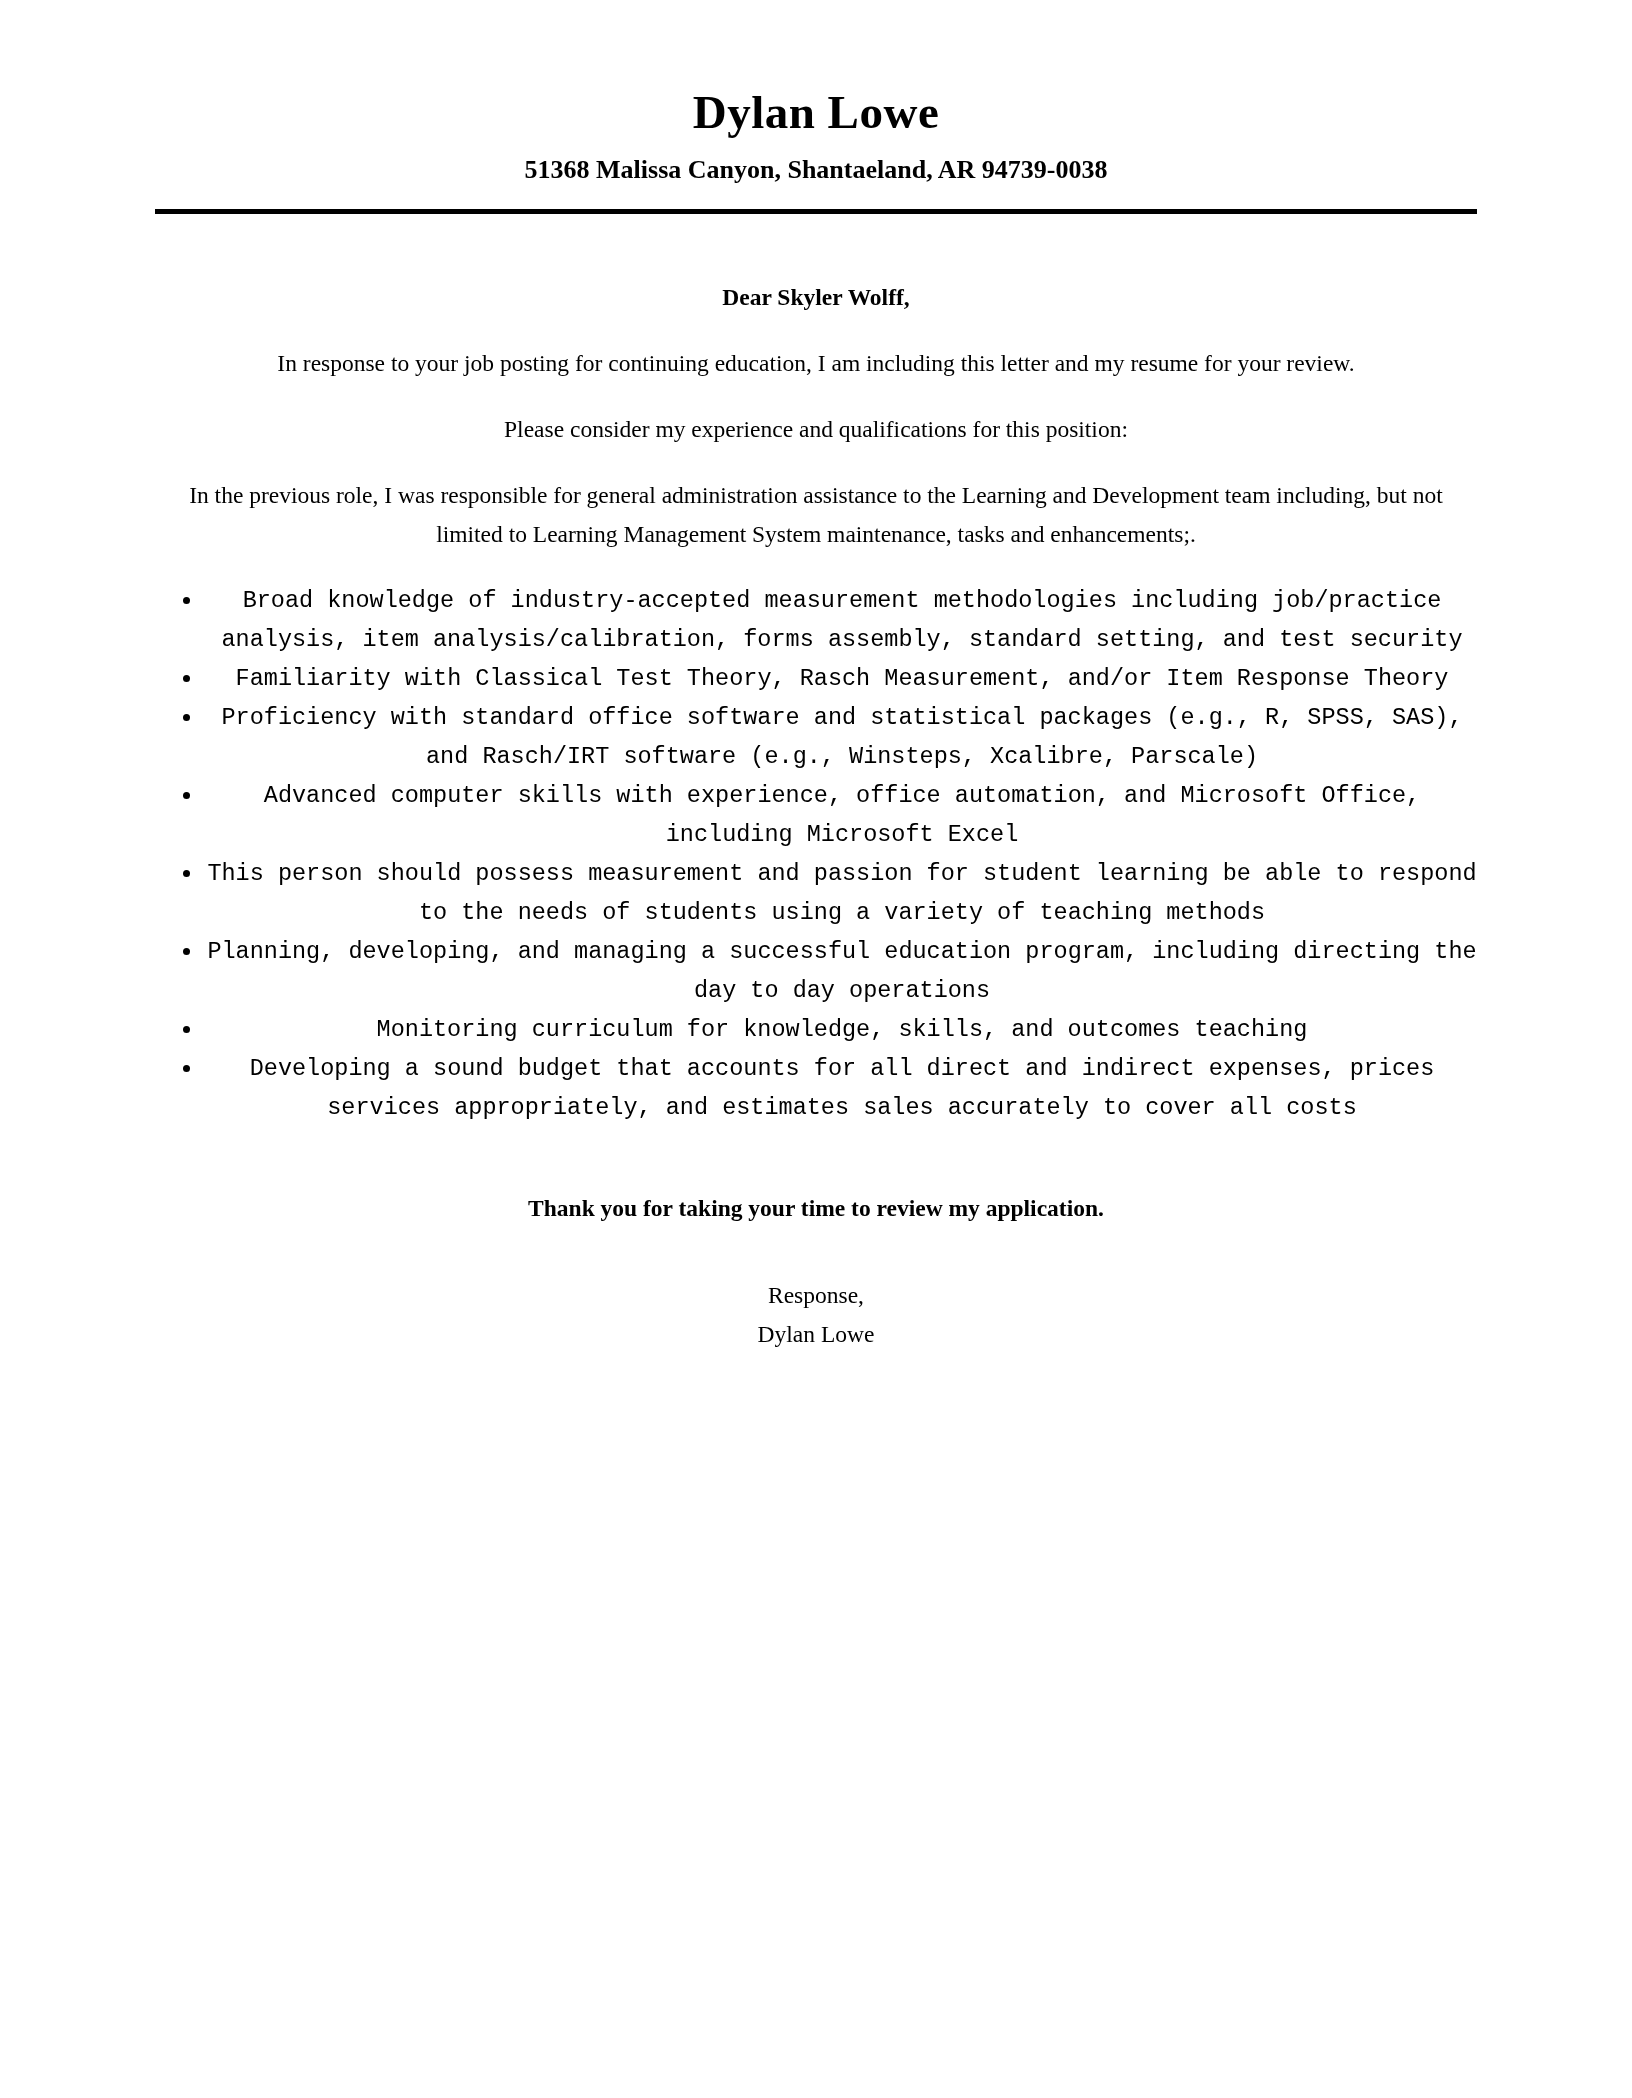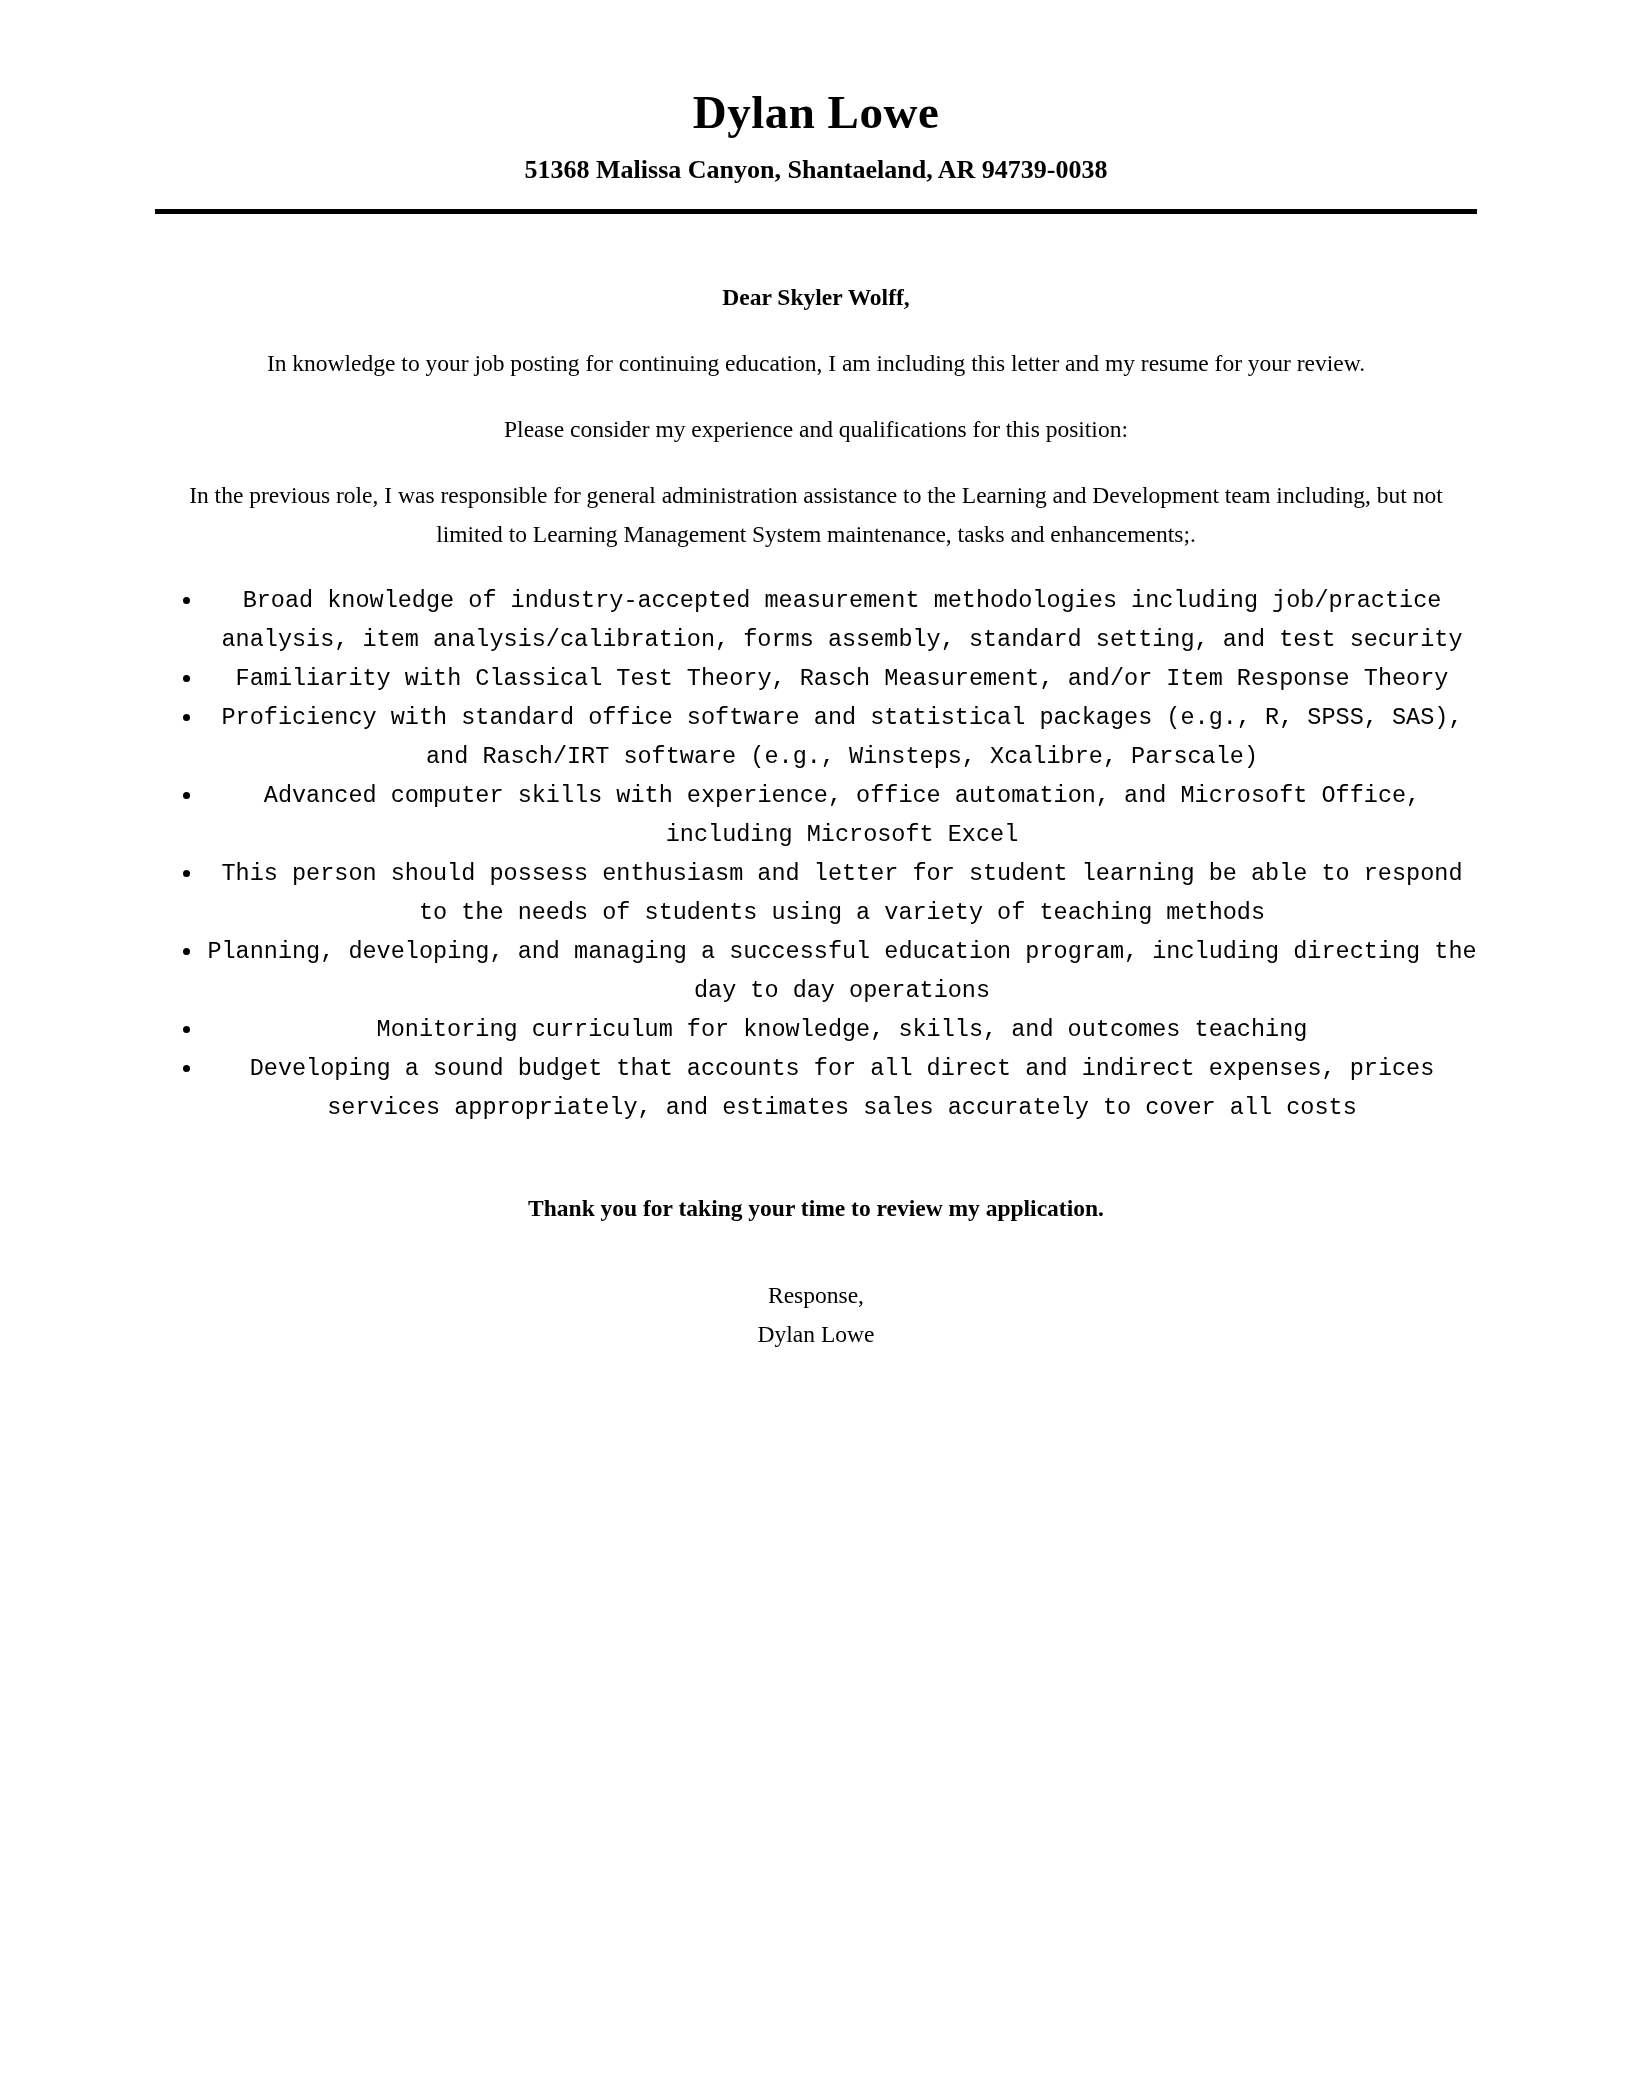--- a/index.html
+++ b/index.html
@@ -79,32 +79,32 @@
 
   <header class="letter-header">
     <h1>Dylan Lowe</h1>
     <div class="address-line">51368 Malissa Canyon, Shantaeland, AR 94739-0038</div>
     <hr class="header-rule">
   </header>
 
   <main class="letter-body">
     <p class="salutation">Dear Skyler Wolff,</p>
 
-    <p>In knowledge to your job posting for continuing education, I am including this letter and my resume for your review.</p>
+    <p>In response to your job posting for continuing education, I am including this letter and my resume for your review.</p>
 
     <p>Please consider my experience and qualifications for this position:</p>
 
     <p>In the previous role, I was responsible for general administration assistance to the Learning and Development team including, but not limited to Learning Management System maintenance, tasks and enhancements;.</p>
 
     <ul class="qual-list">
       <li>Broad knowledge of industry-accepted measurement methodologies including job/practice analysis, item analysis/calibration, forms assembly, standard setting, and test security</li>
       <li>Familiarity with Classical Test Theory, Rasch Measurement, and/or Item Response Theory</li>
       <li>Proficiency with standard office software and statistical packages (e.g., R, SPSS, SAS), and Rasch/IRT software (e.g., Winsteps, Xcalibre, Parscale)</li>
       <li>Advanced computer skills with experience, office automation, and Microsoft Office, including Microsoft Excel</li>
-      <li>This person should possess enthusiasm and letter for student learning be able to respond to the needs of students using a variety of teaching methods</li>
+      <li>This person should possess measurement and passion for student learning be able to respond to the needs of students using a variety of teaching methods</li>
       <li>Planning, developing, and managing a successful education program, including directing the day to day operations</li>
       <li>Monitoring curriculum for knowledge, skills, and outcomes teaching</li>
       <li>Developing a sound budget that accounts for all direct and indirect expenses, prices services appropriately, and estimates sales accurately to cover all costs</li>
     </ul>
 
     <p class="closing-thanks">Thank you for taking your time to review my application.</p>
 
     <p class="signoff">Response,</p>
     <p class="signature">Dylan Lowe</p>
   </main>

